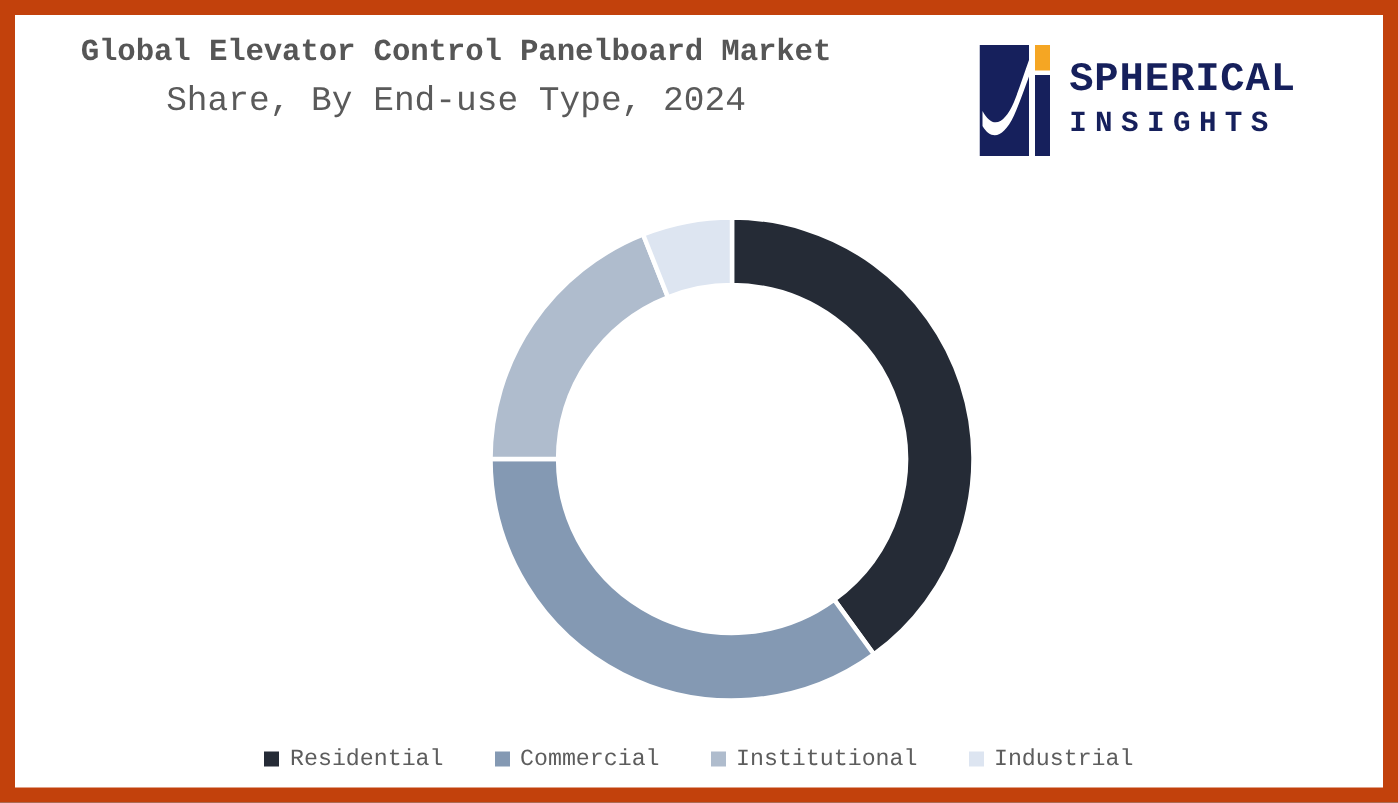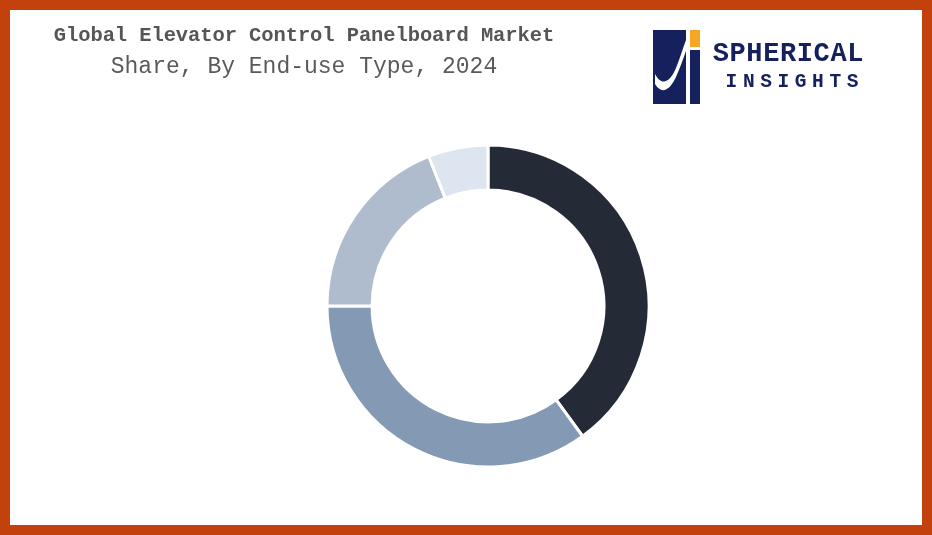--- a/index.html
+++ b/index.html
@@ -84,21 +84,20 @@
     letter-spacing: 0.6px;
     line-height: 1.05;
   }
   .logo-word2 {
     font-size: 19.5px;
     font-weight: bold;
     color: #16205c;
     letter-spacing: 5.6px;
     line-height: 1.15;
     margin-top: 3px;
-    text-align: right;
   }
 
   
   .donut-wrap {
     position: absolute;
     left: 298px;
     top: 116px;
     width: 360px;
     height: 360px;
   }
@@ -163,15 +162,33 @@
       <svg class="donut-svg" viewBox="0 0 360 360">
         <g id="donut-slices">
             <path d="M 180 19 A 161 161 0 0 1 274.63342561908814 310.25173609436655 L 248.1360664457435 273.7812499879439 A 115.92 115.92 0 0 0 180 64.08 Z" fill="#252b36" stroke="#ffffff" stroke-width="3"></path>
             <path d="M 274.63342561908814 310.25173609436655 A 161 161 0 0 1 19 180.00000000000003 L 64.08 180 A 115.92 115.92 0 0 0 248.1360664457435 273.7812499879439 Z" fill="#8499b3" stroke="#ffffff" stroke-width="3"></path>
             <path d="M 19 180.00000000000003 A 161 161 0 0 1 120.73194701776674 30.305985771991573 L 137.32700185279205 72.22030975583392 A 115.92 115.92 0 0 0 64.08 180 Z" fill="#afbccd" stroke="#ffffff" stroke-width="3"></path>
             <path d="M 120.73194701776674 30.305985771991573 A 161 161 0 0 1 179.99999999999997 19 L 179.99999999999997 64.08 A 115.92 115.92 0 0 0 137.32700185279205 72.22030975583392 Z" fill="#dde5f1" stroke="#ffffff" stroke-width="3"></path>
           </g>
       </svg>
     </div>
 
+    <div class="legend" id="legend">
+        <div class="legend-item">
+          <span class="legend-swatch" style="background: rgb(37, 43, 54);"></span>
+          <span class="legend-label">Residential</span>
+        </div>
+        <div class="legend-item">
+          <span class="legend-swatch" style="background: rgb(132, 153, 179);"></span>
+          <span class="legend-label">Commercial</span>
+        </div>
+        <div class="legend-item">
+          <span class="legend-swatch" style="background: rgb(175, 188, 205);"></span>
+          <span class="legend-label">Institutional</span>
+        </div>
+        <div class="legend-item">
+          <span class="legend-swatch" style="background: rgb(221, 229, 241);"></span>
+          <span class="legend-label">Industrial</span>
+        </div>
+      </div>
 
   </div>
 </div>
 
 </body></html>

